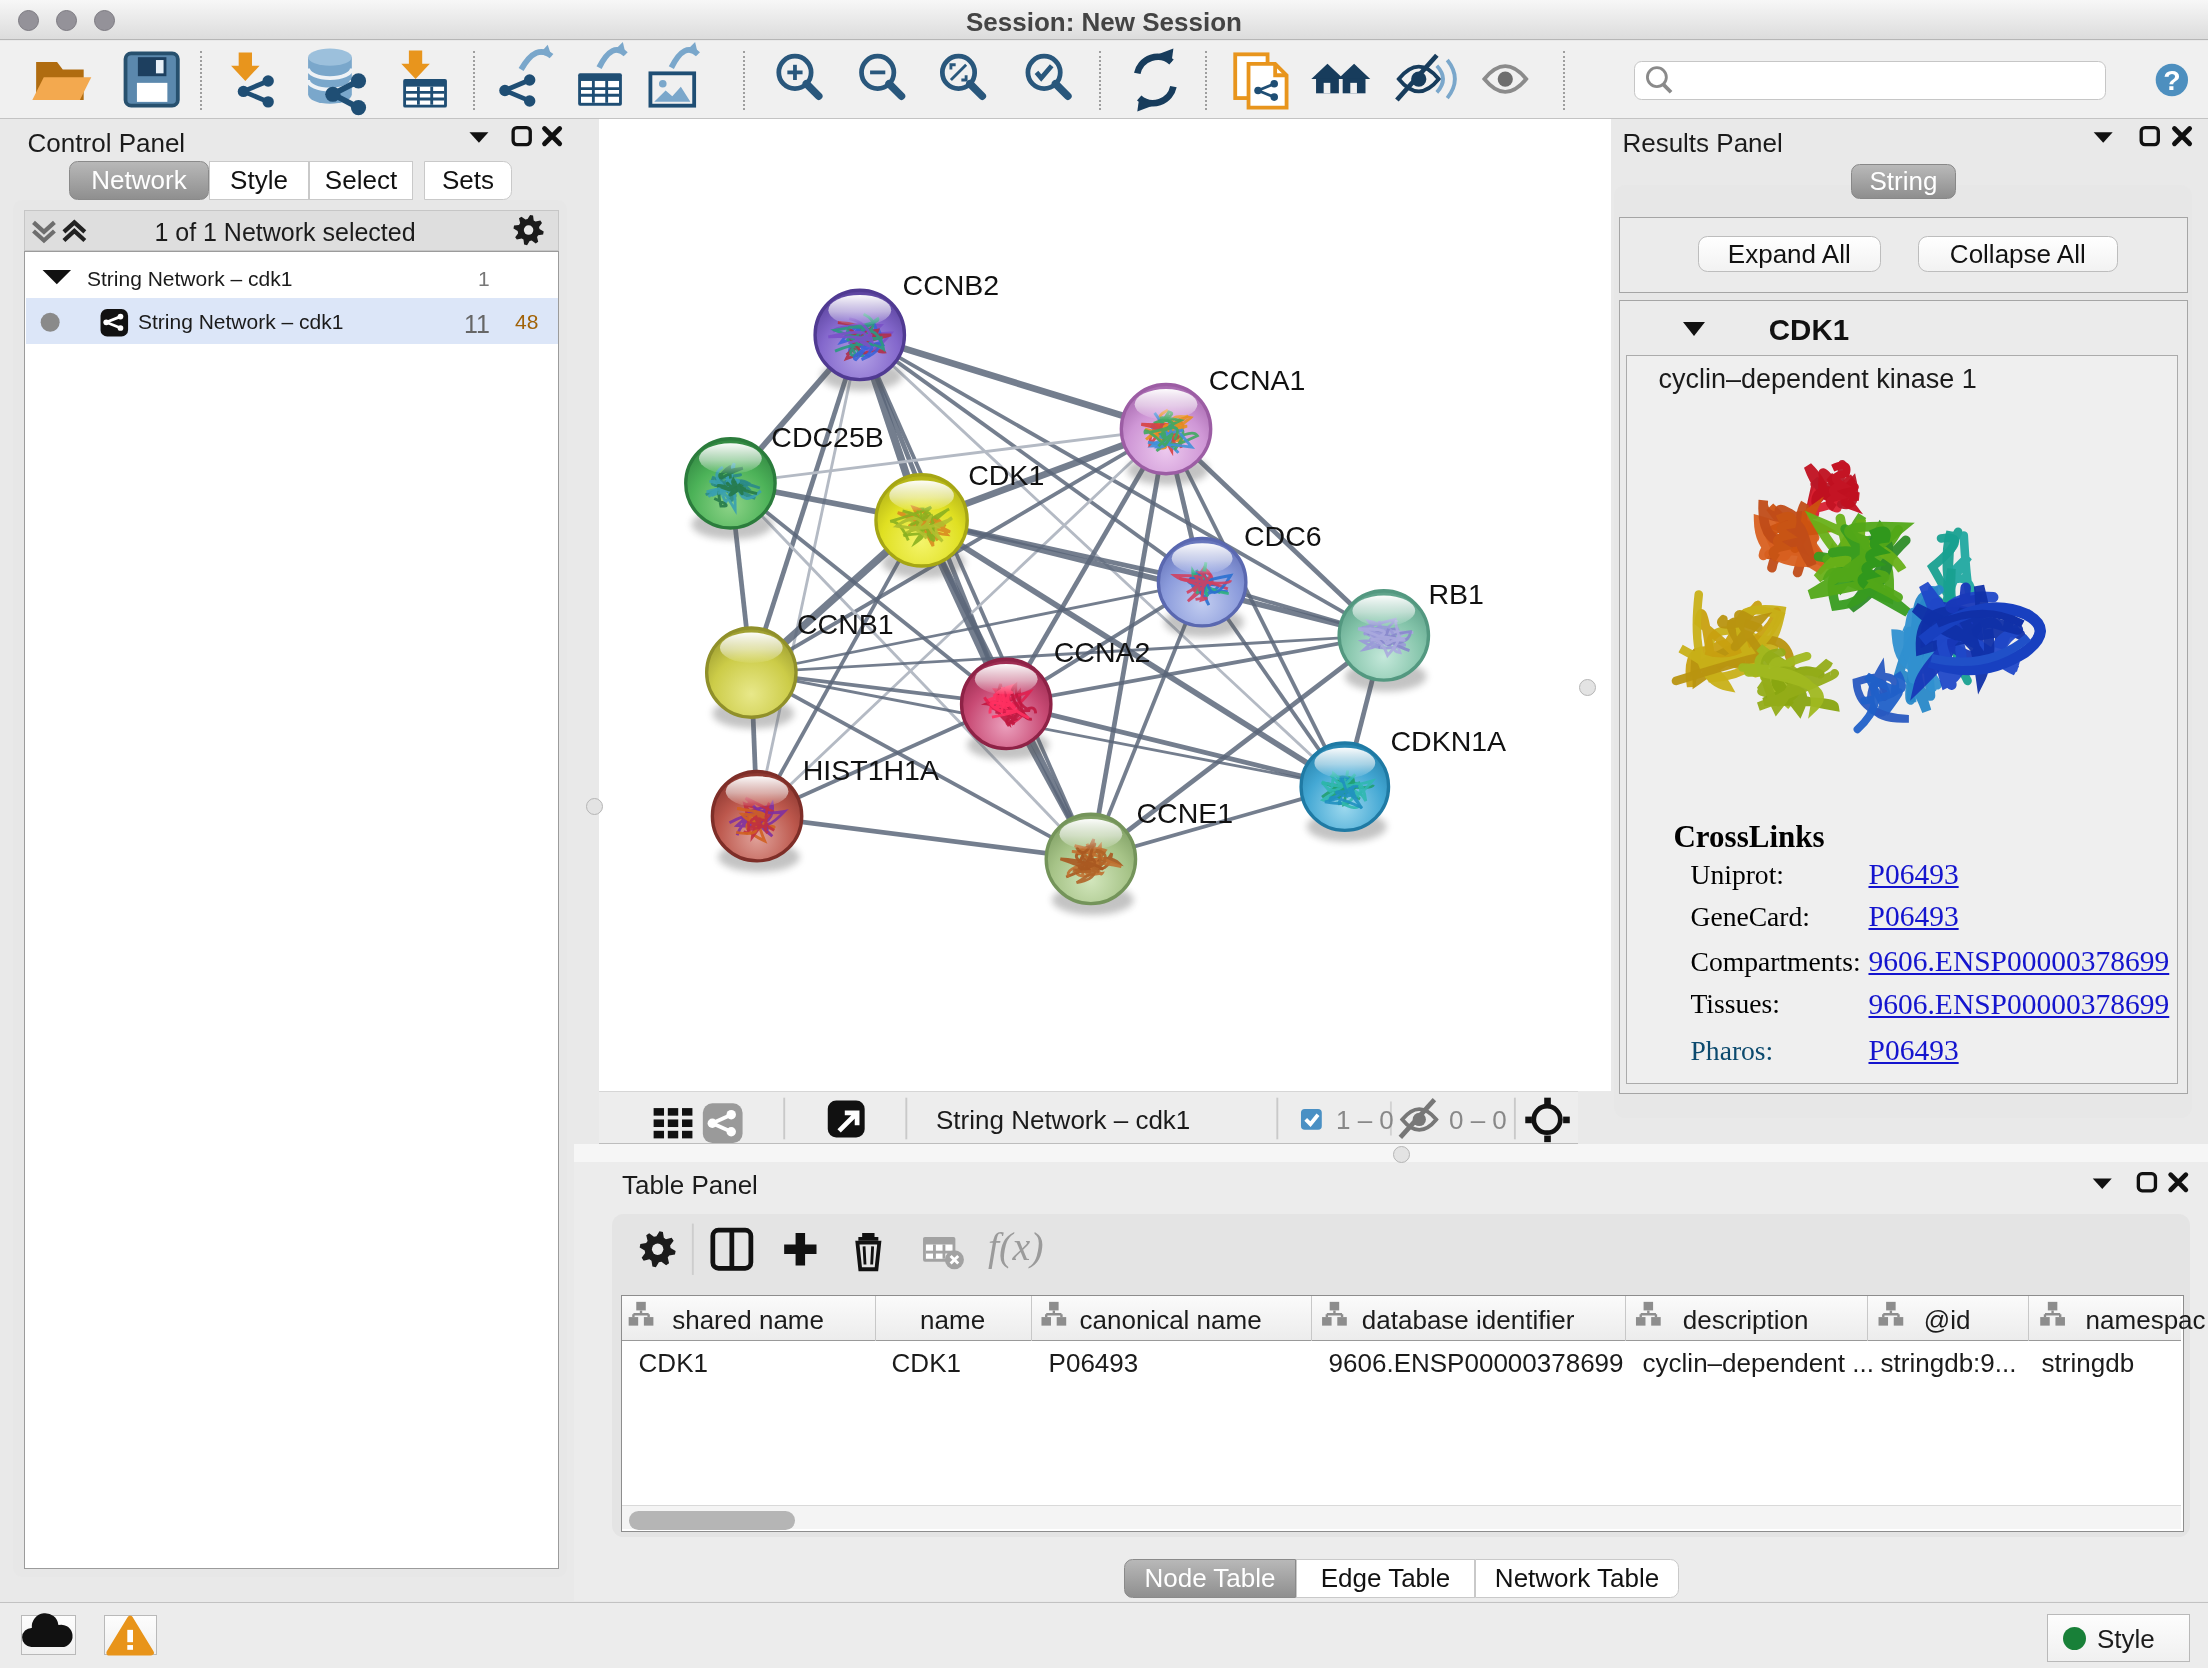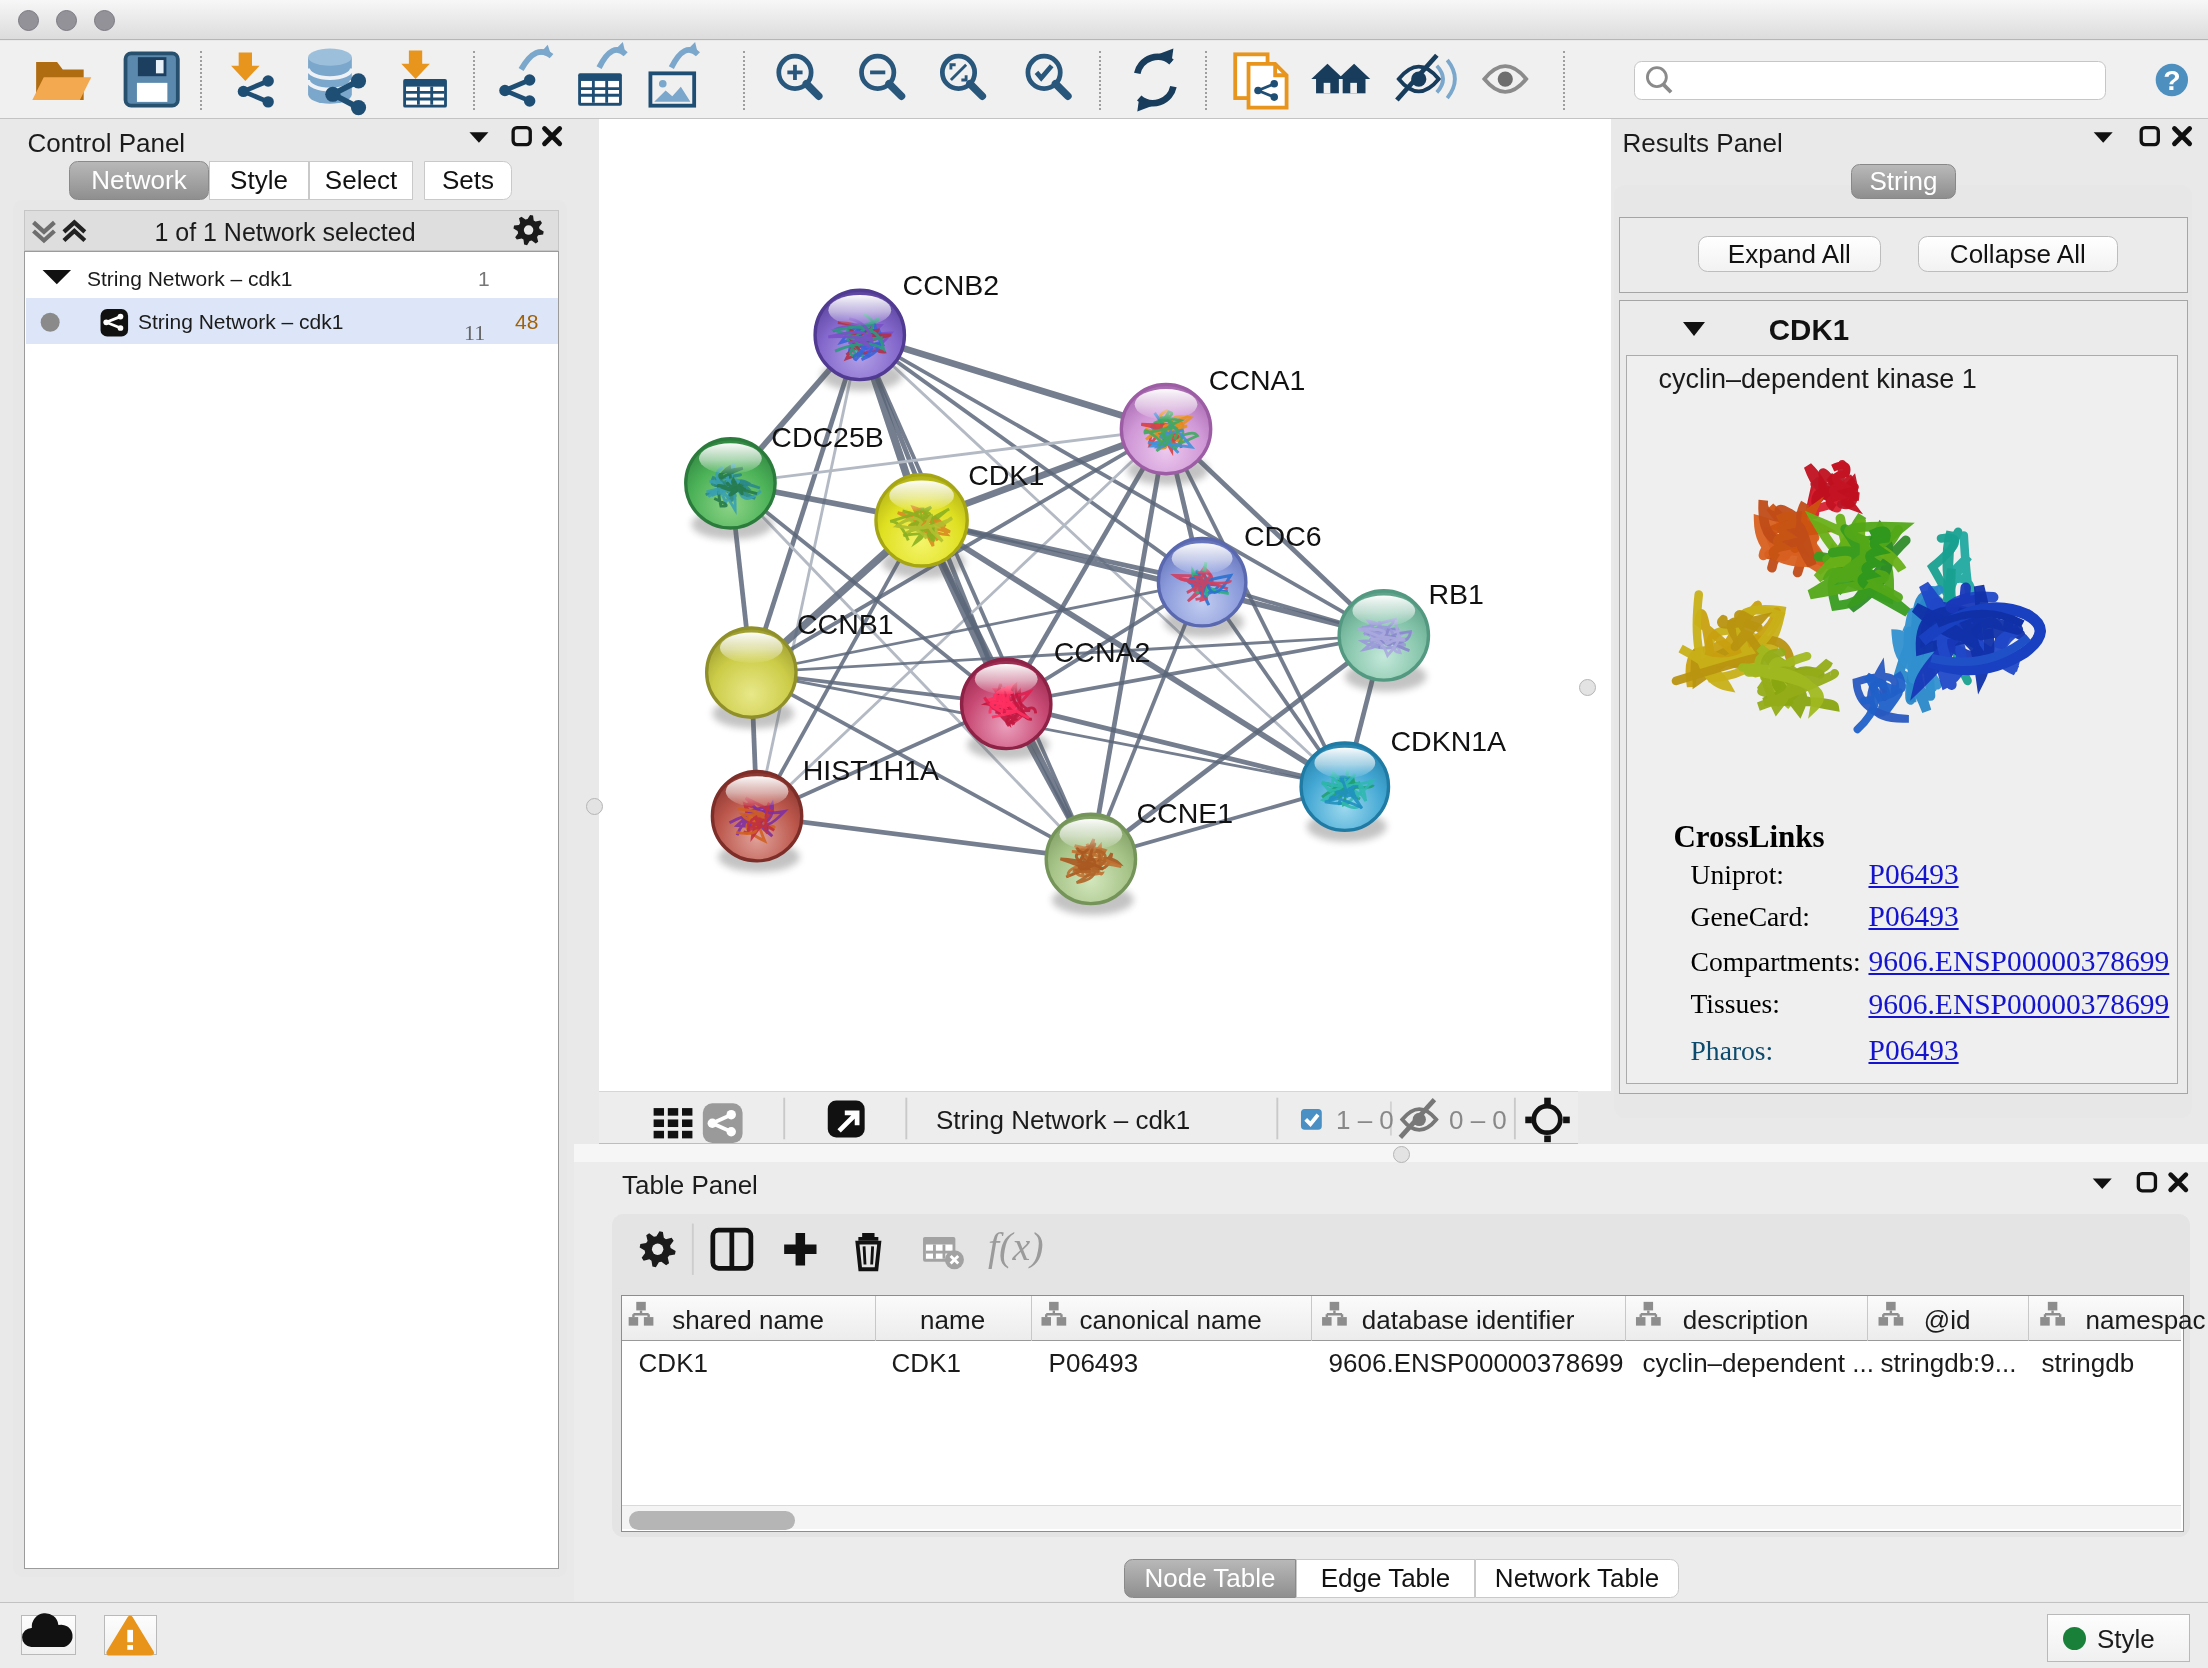--- a/index.html
+++ b/index.html
@@ -48,20 +48,21 @@
 .sbtn { top:12.4px; height:40px; background:linear-gradient(#fdfdfd,#f0f0f0); border:1.9px solid #b9b9b9; }
 </style>
 </head>
 <body>
 <div id="win">
 
   <div id="titlebar" class="abs">
     <div class="abs light" style="left:18px;"></div>
     <div class="abs light" style="left:56px;"></div>
     <div class="abs light" style="left:94px;"></div>
+    <div id="title" class="abs">Session: New Session</div>
   </div>
 
   <div id="toolbar" class="abs">
       <div class="abs tbsep" style="left:200px;"></div>
       <div class="abs tbsep" style="left:473px;"></div>
       <div class="abs tbsep" style="left:743px;"></div>
       <div class="abs tbsep" style="left:1099px;"></div>
       <div class="abs tbsep" style="left:1205px;"></div>
       <div class="abs tbsep" style="left:1563px;"></div>
     <div id="tb-icons" class="abs" style="left:0;top:0;width:2208px;height:78px;"><svg width="2208" height="78" viewBox="0 0 2322 82">
@@ -199,21 +200,21 @@
           </g>
           <polygon points="532.6,5.1 535.7,5.7 536.4,10.9 538.3,12.1 543.4,10.9 545.1,13.5 542.0,17.7 542.5,19.9 546.9,22.6 546.3,25.7 541.1,26.4 539.9,28.3 541.1,33.4 538.5,35.1 534.3,32.0 532.1,32.5 529.4,36.9 526.3,36.3 525.6,31.1 523.7,29.9 518.6,31.1 516.9,28.5 520.0,24.3 519.5,22.1 515.1,19.4 515.7,16.3 520.9,15.6 522.1,13.7 520.9,8.6 523.5,6.9 527.7,10.0 529.9,9.5" fill="#1b1b1b"></polygon>
           <circle cx="531" cy="21" r="5" fill="#e7e7e7"></circle>
         </svg></div>
   </div>
   <div id="ctl-list" class="abs">
     <div class="abs txt" style="left:62px;top:15px;font-size:21px;">String Network – cdk1</div>
     <div class="abs txt" style="left:453px;top:15px;color:#777;font-size:21px;">1</div>
     <div id="row2" class="abs">
       <div class="abs txt" style="left:112px;top:12.4px;font-size:21px;">String Network – cdk1</div>
-      <div class="abs txt" style="left:438px;top:22px;color:#666;font-size:22px;font-family:Liberation Serif, serif;">11</div>
+      <div class="abs txt" style="left:438px;top:12px;color:#666;font-size:25px;">11</div>
       <div class="abs txt" style="left:489px;top:12.4px;color:#a16207;font-size:21px;">48</div>
     </div>
     <div id="list-icons" class="abs" style="left:0;top:0;width:532px;height:95px;"><svg width="532" height="95" viewBox="0 0 559 100">
           <polygon points="18,19 48,19 33,34" fill="#111"></polygon>
           <circle cx="26" cy="74" r="10" fill="#8a8a8a"></circle>
           <rect x="79" y="60" width="29" height="29" rx="7" fill="#111"></rect>
           <g stroke="#fff" stroke-width="3">
             <line x1="85" y1="74" x2="100" y2="68"></line>
             <line x1="85" y1="74" x2="100" y2="80"></line>
           </g>

